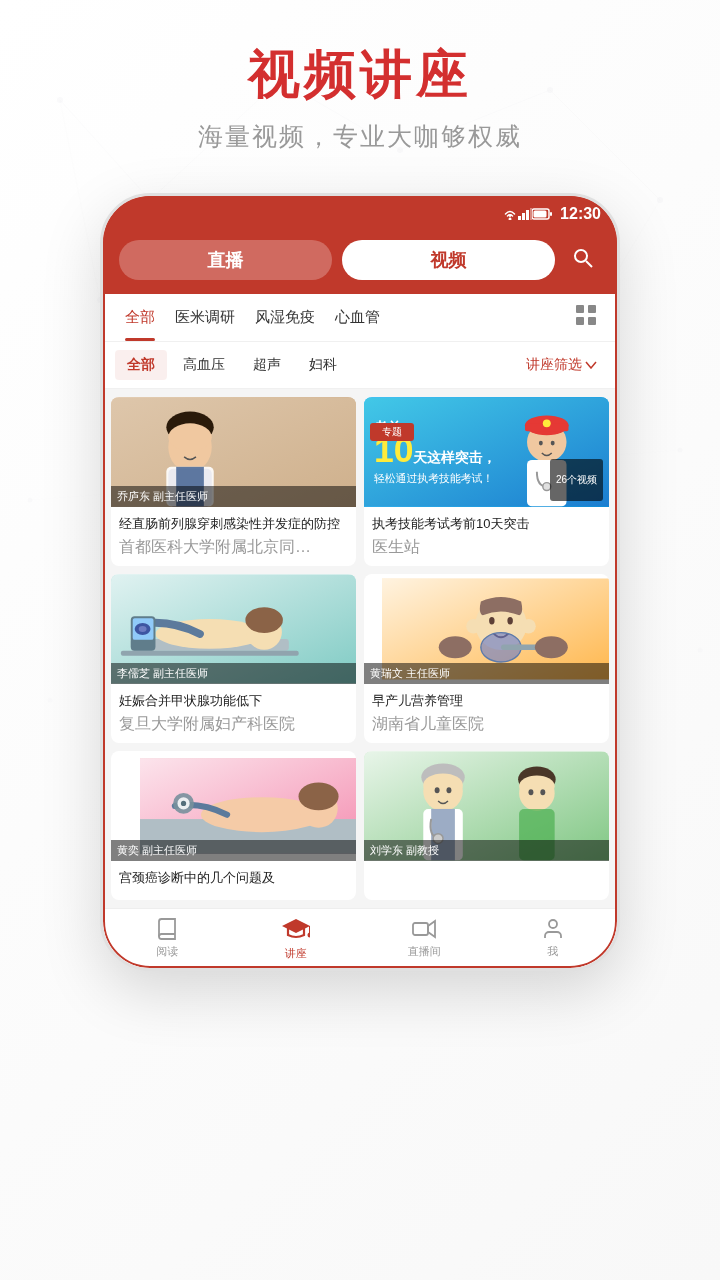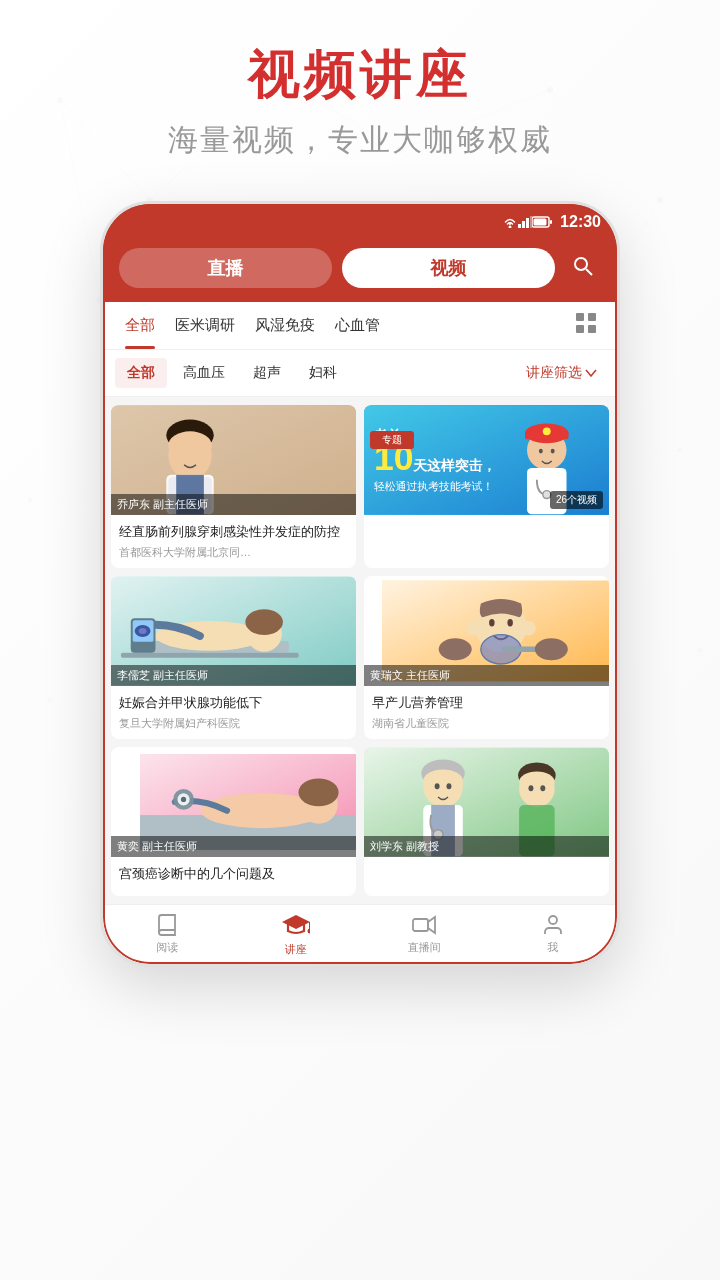--- a/index.html
+++ b/index.html
@@ -32,21 +32,21 @@
     }
 
     .page-title {
       font-size: 52px;
       font-weight: 900;
       color: #d32f2f;
       letter-spacing: 4px;
     }
 
     .page-subtitle {
-      font-size: 30px;
+      font-size: 25px;
       color: #999;
       margin-top: 10px;
       letter-spacing: 2px;
     }
 
     
     .phone-frame {
       width: 520px;
       border: 3px solid #e0e0e0;
       border-radius: 50px;
@@ -271,37 +271,37 @@
       margin-top: 20px;
     }
 
     .badge-count {
       position: absolute;
       bottom: 6px;
       right: 6px;
       background: rgba(0,0,0,0.6);
       color: white;
       font-size: 10px;
-      padding: 2px 6px;
+      padding: 14px 6px;
       border-radius: 3px;
     }
 
     .video-info {
       padding: 8px;
     }
 
     .video-title {
       font-size: 13px;
       color: #222;
       line-height: 1.4;
       font-weight: 500;
     }
 
     .video-source {
-      font-size: 11px;
+      font-size: 16px;
       color: #999;
       margin-top: 4px;
     }
 
     
     .bottom-nav {
       background: white;
       border-top: 1px solid #eee;
       display: flex;
       align-items: center;
@@ -513,20 +513,24 @@
             <circle cx="185" cy="90" r="4" fill="#e0e0e0" stroke="#999" stroke-width="1.5"></circle>
 
             <text x="10" y="35" font-size="14" fill="white" font-weight="bold" font-family="sans-serif">考前</text>
             <text x="10" y="65" font-size="36" fill="#ffeb3b" font-weight="900" font-family="sans-serif">10</text>
             <text x="50" y="65" font-size="14" fill="white" font-weight="bold" font-family="sans-serif">天这样突击，</text>
             <text x="10" y="85" font-size="11" fill="white" font-family="sans-serif">轻松通过执考技能考试！</text>
           </svg>
           <div class="badge-special">专题</div>
           <div class="badge-count">26个视频</div>
         </div>
+        <div class="video-info">
+          <div class="video-title">执考技能考试考前10天突击</div>
+          <div class="video-source">医生站</div>
+        </div>
       </div>
 
       <div class="video-card">
         <div class="video-thumb" style="position:relative;">
           <svg width="100%" height="110" viewBox="0 0 248 110" xmlns="http://www.w3.org/2000/svg">
 
             <rect width="248" height="110" fill="#b2dfdb"></rect>
             <rect width="248" height="110" fill="url(#ultGrad)"></rect>
             <defs>
               <linearGradient id="ultGrad" x1="0%" y1="0%" x2="100%" y2="100%">

